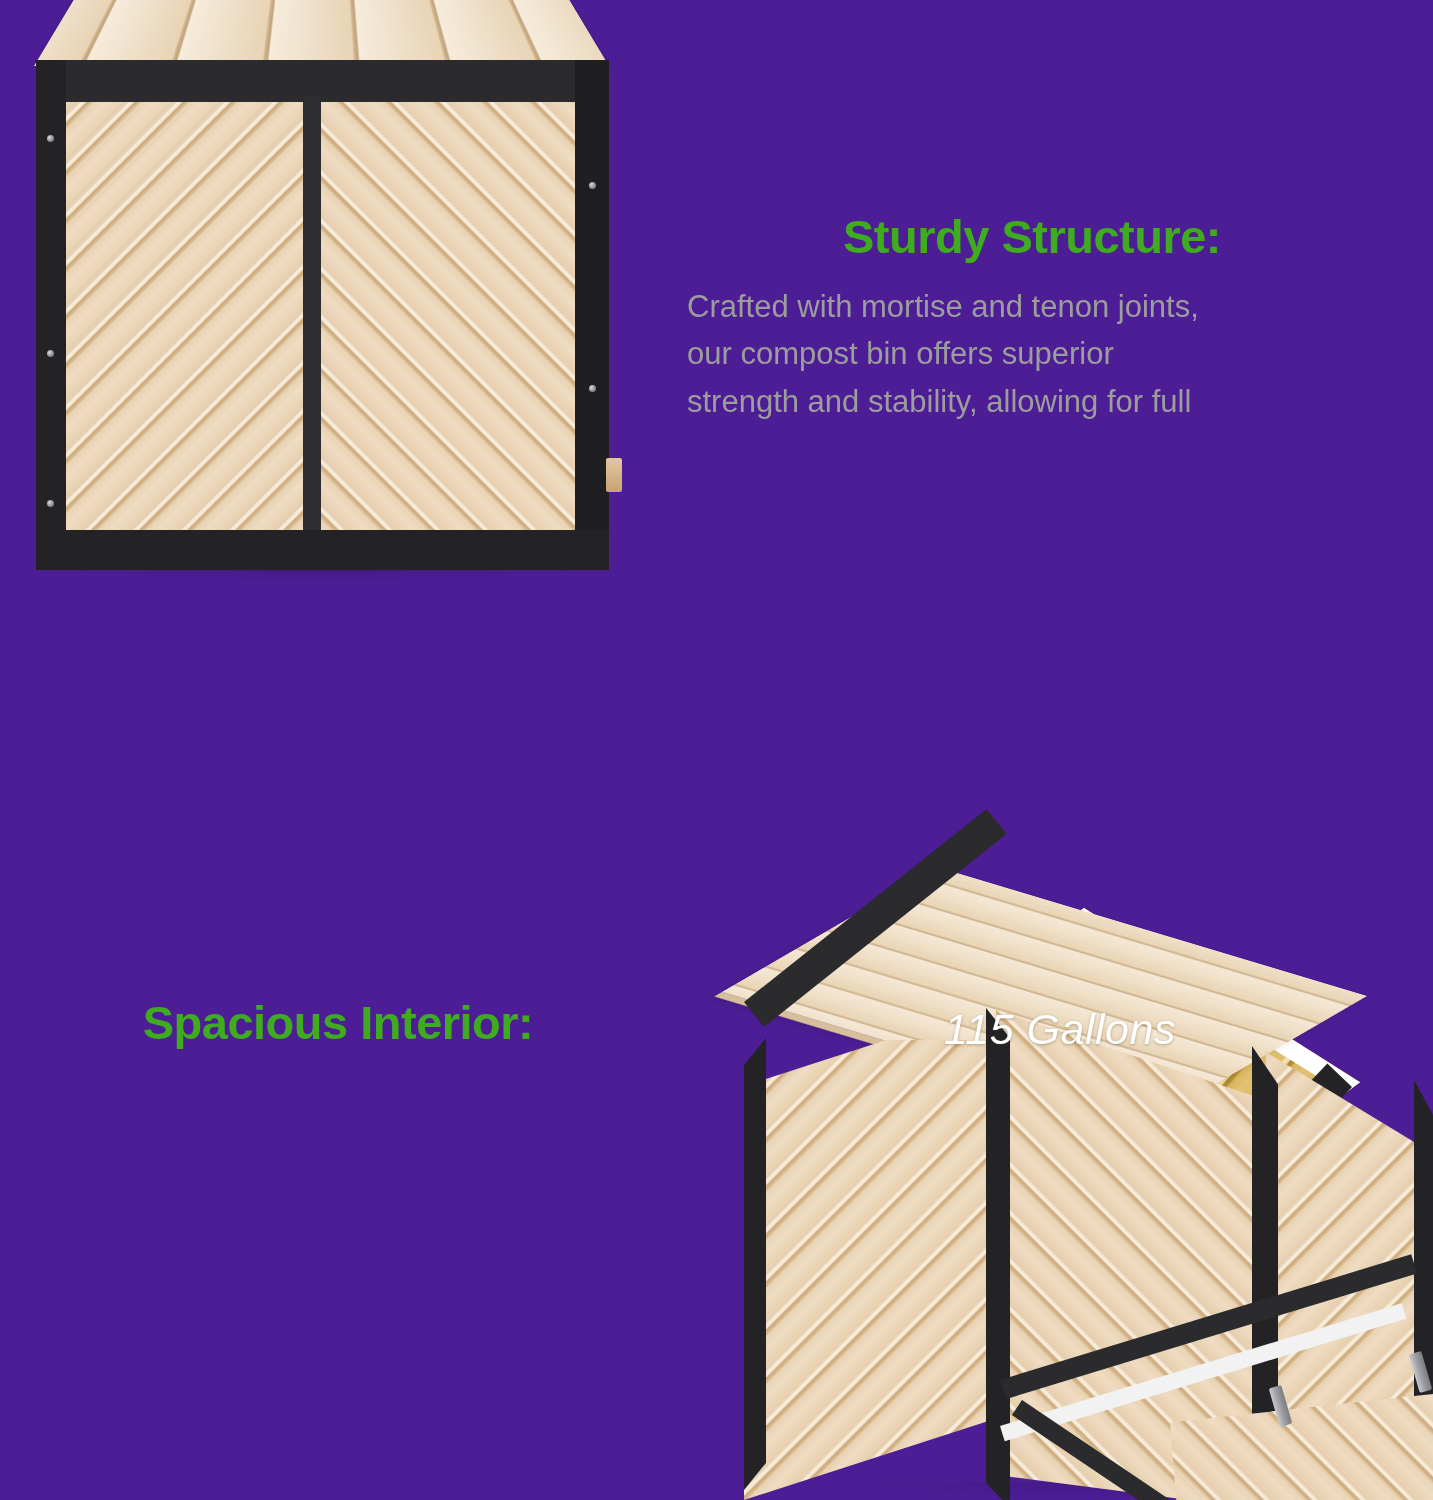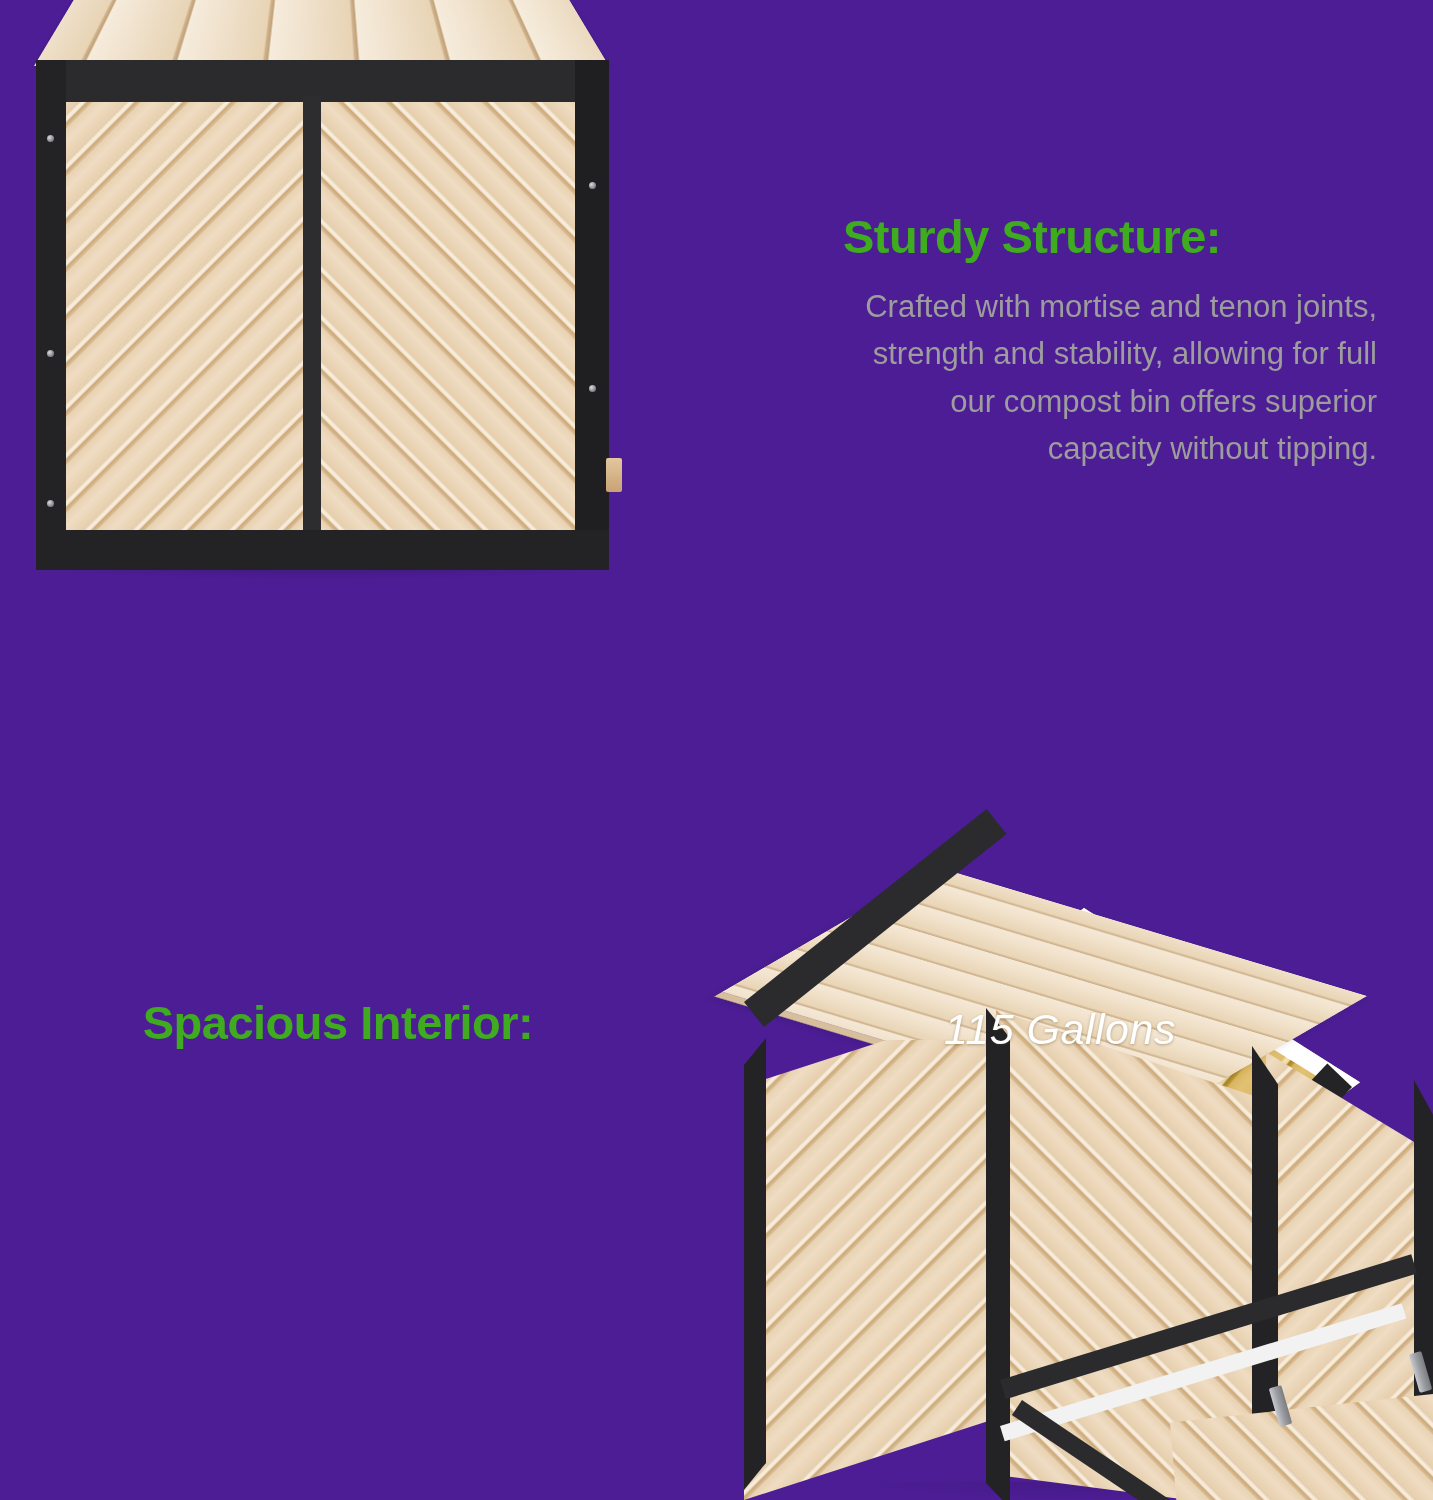--- a/index.html
+++ b/index.html
@@ -18,21 +18,21 @@
     font-size:47px;
     letter-spacing:-0.5px;
     line-height:1.05;
     text-align:center;
     white-space:nowrap;
   }
   .feature-body{
     color:#9d9d9d;
     font-size:31px;
     line-height:1.52;
-    text-align:right;
+    text-align:left;
   }
   .hl-amber{ color:#F5B320; font-weight:bold; }
 
   
   .panel{ position:absolute; }
 
   #panel-top-right{ left:676px; top:212px; width:712px; }
   #panel-top-right .feature-heading{ margin-bottom:22px; }
   #panel-top-right .feature-body{ width:690px; margin:0 auto; }
 
@@ -232,23 +232,22 @@
       <div id="tl-rail-b"></div>
     </div>
 
     <div id="tl-peg"></div>
   </div>
 
   <div class="panel" id="panel-top-right">
     <div class="feature-heading">Sturdy Structure:</div>
     <div class="feature-body">
       <div>Crafted with mortise and tenon joints,</div>
+      <div>our compost bin offers superior</div>
       <div>strength and stability, allowing for full</div>
-      <div>our compost bin offers superior</div>
-      <div>capacity without tipping.</div>
     </div>
   </div>
 
   <div class="panel" id="panel-bottom-left">
     <div class="feature-heading">Spacious Interior:</div>
   </div>
 
   <div class="imgwrap panel" id="img-bottom-right">
 
     <div id="br-shadow"></div>

